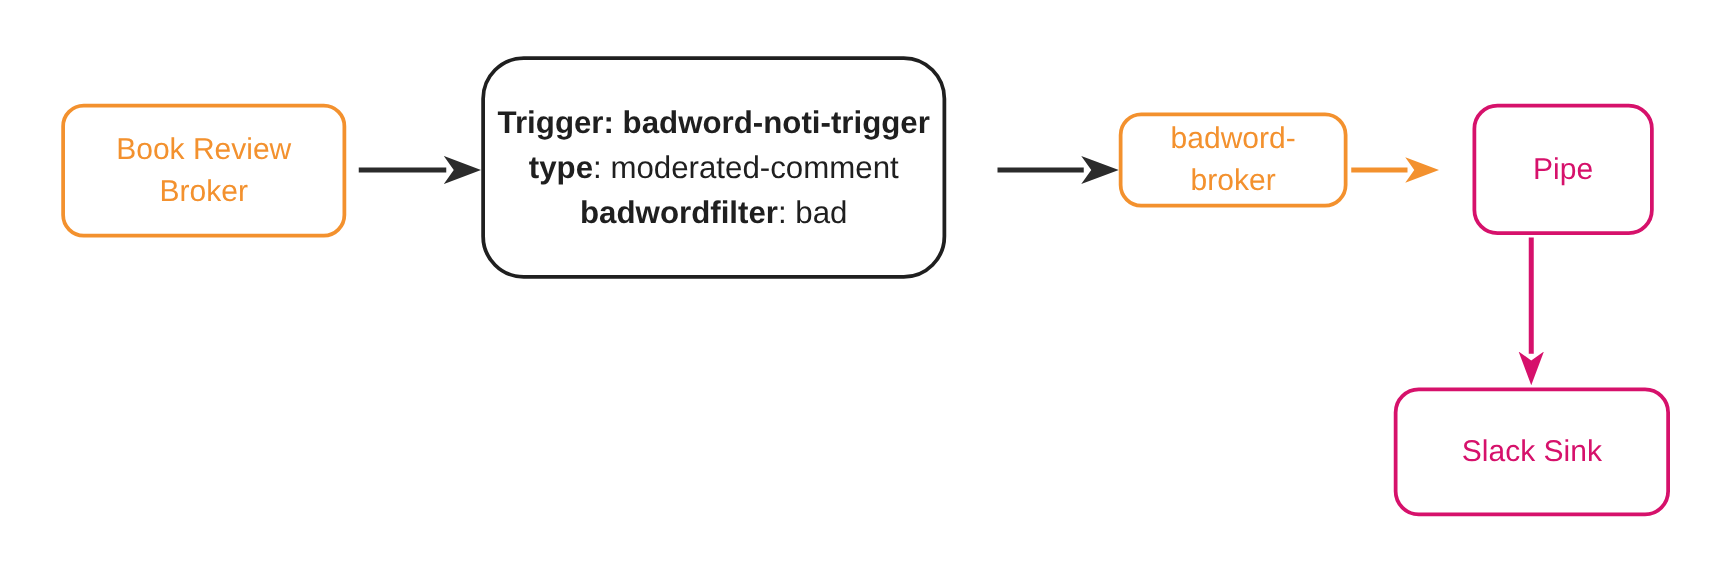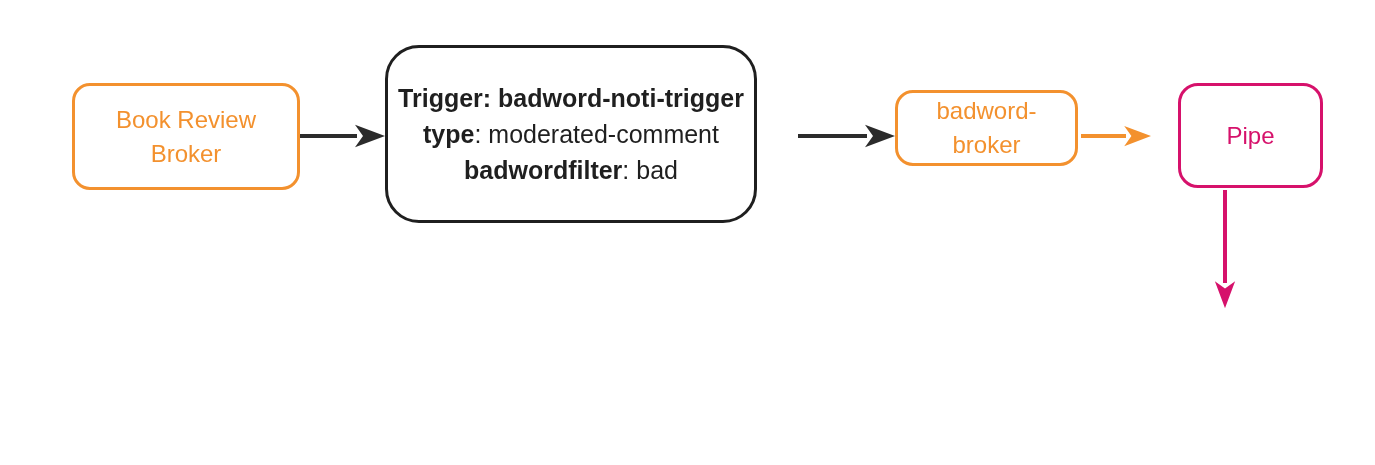--- a/index.html
+++ b/index.html
@@ -42,21 +42,21 @@
     line-height:36px;
   }
   .node-pink{
     border:3.5px solid var(--pink);
     color:var(--pink);
     border-radius:20px;
     font-size:24px;
     line-height:34px;
   }
   .b{font-weight:bold;}
-  #book-review-broker{left:72px;top:83px;width:228px;height:107px;align-items:center;}
+  #book-review-broker{left:49px;top:83px;width:228px;height:107px;align-items:center;}
   #trigger-box{left:385px;top:45px;width:372px;height:178px;}
   #badword-broker{left:895px;top:90px;width:183px;height:76px;}
   #pipe{left:1153px;top:83px;width:145px;height:105px;margin-left:25px;}
   #slack-sink{left:1115px;top:310px;width:221px;height:103px;}
   svg.arrows{position:absolute;left:0;top:0;pointer-events:none;}
   .stroke-black{stroke:#2B2B2B;}
   .fill-black{fill:#2B2B2B;}
   .stroke-orange{stroke:var(--orange);}
   .fill-orange{fill:var(--orange);}
   .stroke-pink{stroke:var(--pink);}
@@ -98,14 +98,17 @@
 
   <div class="node node-orange" id="badword-broker">
     <span class="line">badword-</span>
     <span class="line">broker</span>
   </div>
 
   <div class="node node-pink" id="pipe">
     <span class="line">Pipe</span>
   </div>
 
+  <div class="node node-pink" id="slack-sink">
+    <span class="line">Slack Sink</span>
+  </div>
 
 </div>
 
 </body></html>

